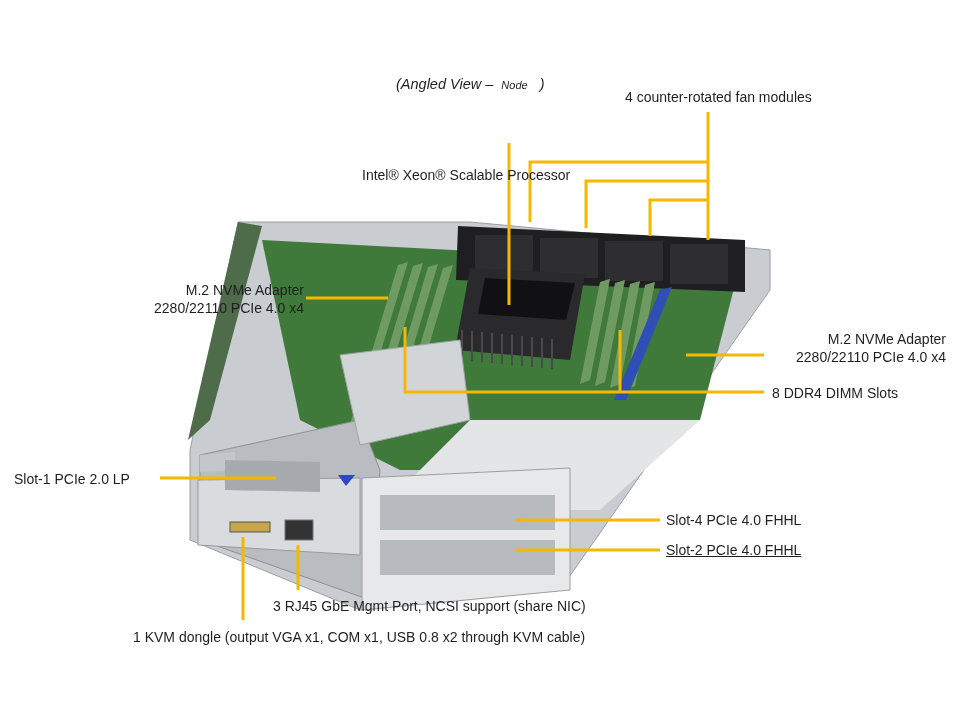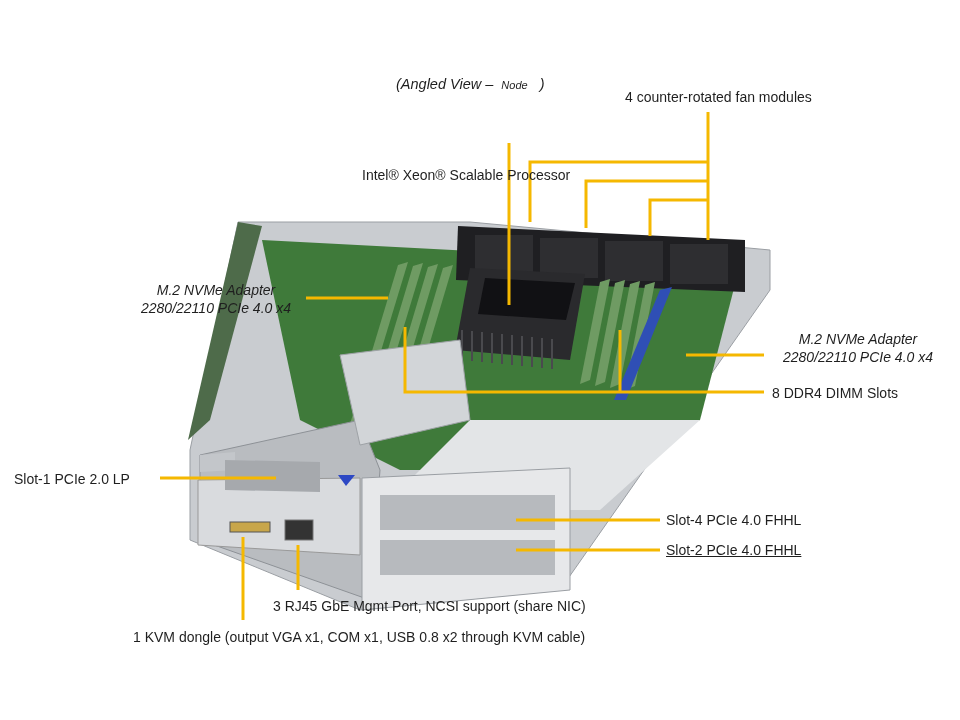--- a/index.html
+++ b/index.html
@@ -1,18 +1,18 @@
 <!DOCTYPE html>
 <html><head>
 <meta charset="utf-8">
 <style>
   html, body { margin:0; padding:0; background:#ffffff; }
   body { width:960px; height:720px; position:relative; overflow:hidden; font-family:"Liberation Sans", sans-serif; color:#1a1a1a; }
   .lbl { position:absolute; font-size:14px; line-height:18px; white-space:nowrap; color:#1f1f1f; }
-  .center { text-align:center;font-style:italic; }
+  .center { text-align:right; }
   .title { font-style:italic; font-size:14.5px; }
   .title .node { font-size:11px; }
   svg.art { position:absolute; left:0; top:0; }
 </style>
 </head>
 <body>
 
 <svg class="art" width="960" height="720" viewBox="0 0 960 720">
 
   <polygon points="238,222 470,222 770,250 770,290 560,590 360,610 190,540 190,450" fill="#c9ccd0" stroke="#9a9ea3" stroke-width="1"></polygon>

